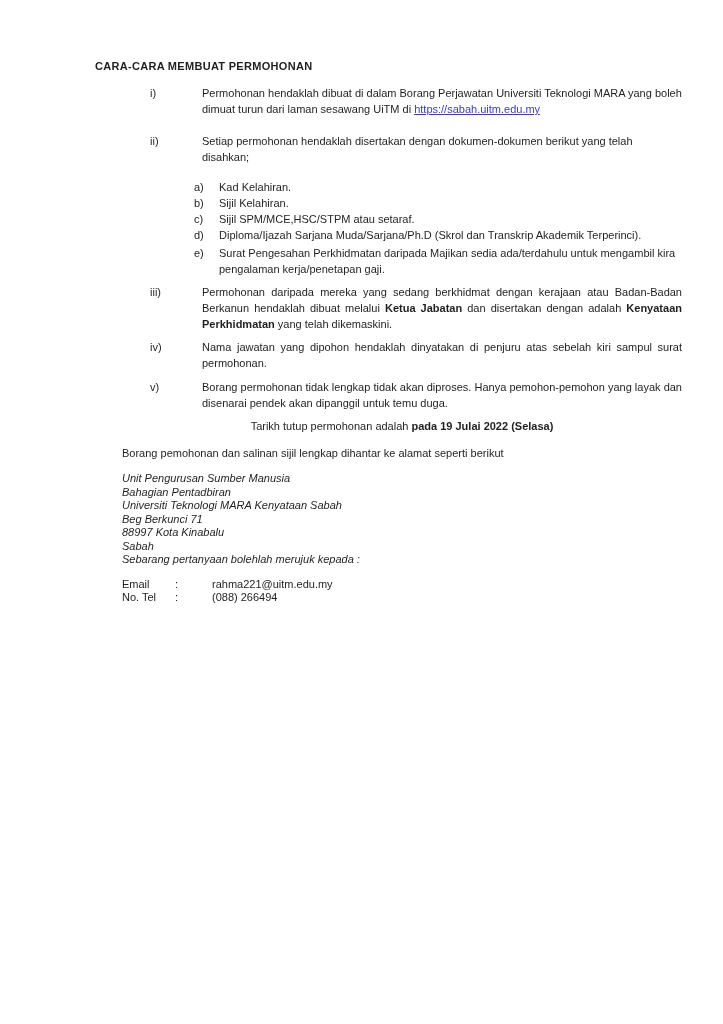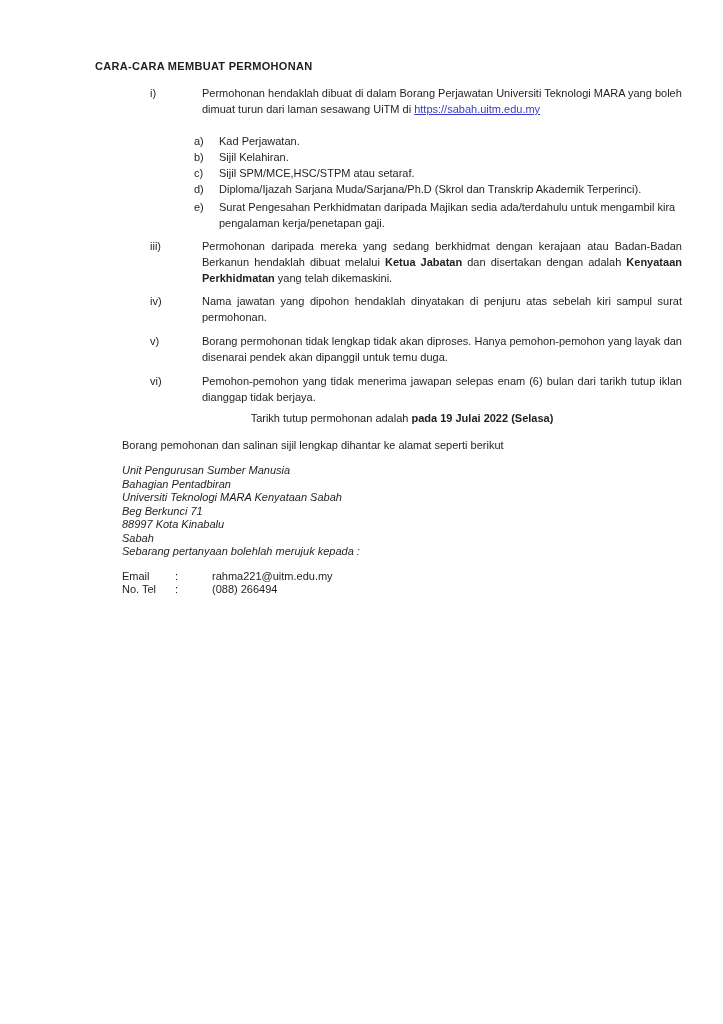--- a/index.html
+++ b/index.html
@@ -58,25 +58,29 @@
 <div class="page">
   <div class="content">
 
     <div class="heading">CARA-CARA MEMBUAT PERMOHONAN</div>
 
     <div class="item mb16">
       <div class="num">i)</div>
       <div class="body"><span>Permohonan hendaklah dibuat di dalam Borang Perjawatan Universiti Teknologi MARA yang boleh dimuat turun dari laman sesawang UiTM di </span><a class="doc-link" href="#" title="https://sabah.uitm.edu.my">https://sabah.uitm.edu.my</a></div>
     </div>
 
+    <div class="item mb14">
+      <div class="num">ii)</div>
+      <div class="body">Setiap permohonan hendaklah disertakan dengan dokumen-dokumen berikut yang telah disahkan;</div>
+    </div>
 
     <div class="sublist mb7">
       <div class="subitem">
         <div class="slabel">a)</div>
-        <div class="sbody">Kad Perjawatan.</div>
+        <div class="sbody">Kad Kelahiran.</div>
       </div>
       <div class="subitem">
         <div class="slabel">b)</div>
         <div class="sbody">Sijil Kelahiran.</div>
       </div>
       <div class="subitem">
         <div class="slabel">c)</div>
         <div class="sbody">Sijil SPM/MCE,HSC/STPM atau setaraf.</div>
       </div>
       <div class="subitem mb2">
@@ -97,24 +101,20 @@
     <div class="item mb8">
       <div class="num">iv)</div>
       <div class="body just">Nama jawatan yang dipohon hendaklah dinyatakan di penjuru atas sebelah kiri sampul surat permohonan.</div>
     </div>
 
     <div class="item mb8">
       <div class="num">v)</div>
       <div class="body just">Borang permohonan tidak lengkap tidak akan diproses. Hanya pemohon-pemohon yang layak dan disenarai pendek akan dipanggil untuk temu duga.</div>
     </div>
 
-    <div class="item mb6">
-      <div class="num">vi)</div>
-      <div class="body just">Pemohon-pemohon yang tidak menerima jawapan selepas enam (6) bulan dari tarikh tutup iklan dianggap tidak berjaya.</div>
-    </div>
 
     <div class="para mb13"><span>Tarikh tutup permohonan adalah </span><span class="bold">pada 19 Julai 2022 (Selasa)</span></div>
 
     <div class="para mb12">Borang pemohonan dan salinan sijil lengkap dihantar ke alamat seperti berikut</div>
 
     <div class="address mb11">
       <div>Unit Pengurusan Sumber Manusia</div>
       <div>Bahagian Pentadbiran</div>
       <div>Universiti Teknologi MARA Kenyataan Sabah</div>
       <div>Beg Berkunci 71</div>

